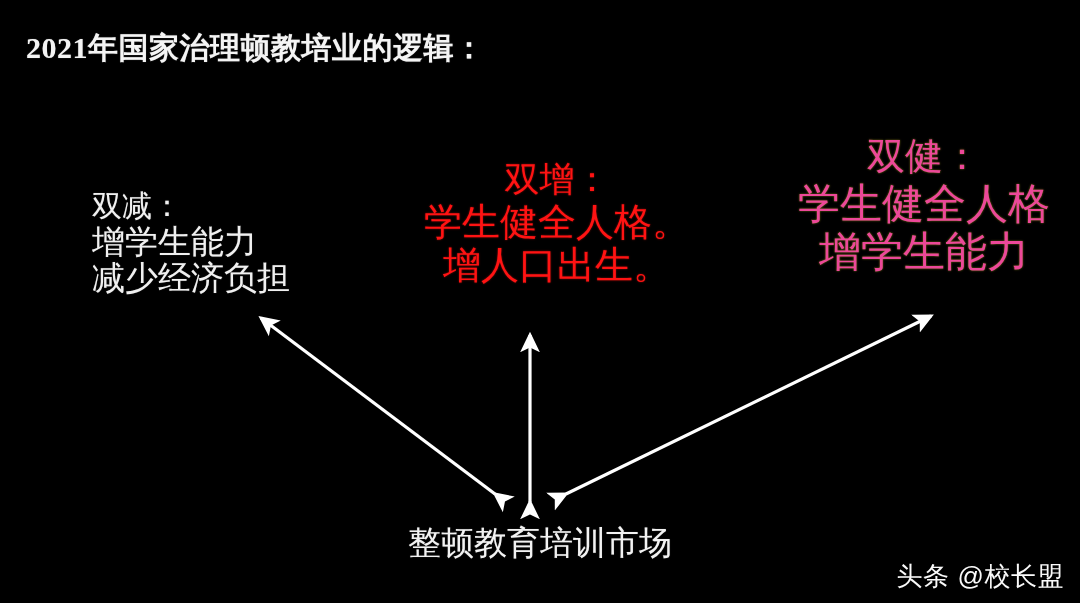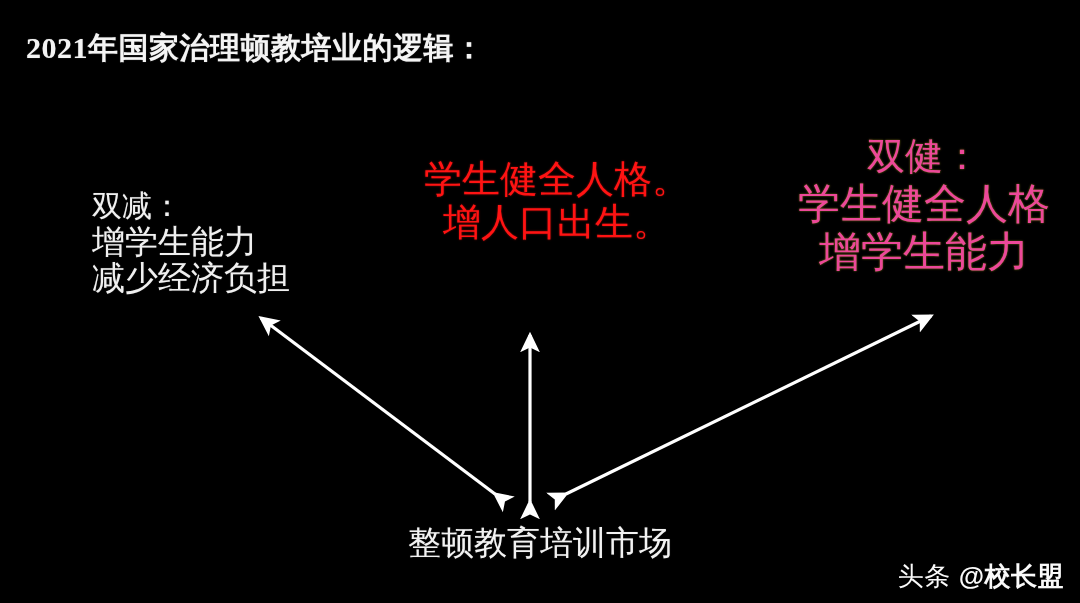--- a/index.html
+++ b/index.html
@@ -110,21 +110,21 @@
     right: 16px;
     bottom: 12px;
     color: #fafafa;
     font-family: "Liberation Sans", "DejaVu Sans", sans-serif;
     font-size: 26px;
     line-height: 30px;
     white-space: nowrap;
     letter-spacing: 0.5px;
   }
   #watermark .wm-brand { font-weight: 400; }
-  #watermark .wm-handle { font-weight: 700; margin-left: 8px; }
+  #watermark .wm-handle { font-weight: 400; margin-left: 8px; }
 </style>
 </head>
 <body>
 
 <div id="slide">
 
   <div id="title">2021年国家治理顿教培业的逻辑：</div>
 
   <svg id="arrows" viewBox="0 0 1080 603" width="1080" height="603" aria-hidden="true">
     <defs>
@@ -139,20 +139,21 @@
     </g>
   </svg>
 
   <div class="block" id="block-left">
     <div class="line heading">双减：</div>
     <div class="line">增学生能力</div>
     <div class="line">减少经济负担</div>
   </div>
 
   <div class="block" id="block-mid">
+    <div class="line heading">双增：</div>
     <div class="line">学生健全人格。</div>
     <div class="line">增人口出生。</div>
   </div>
 
   <div class="block" id="block-right">
     <div class="line heading">双健：</div>
     <div class="line">学生健全人格</div>
     <div class="line">增学生能力</div>
   </div>
 

